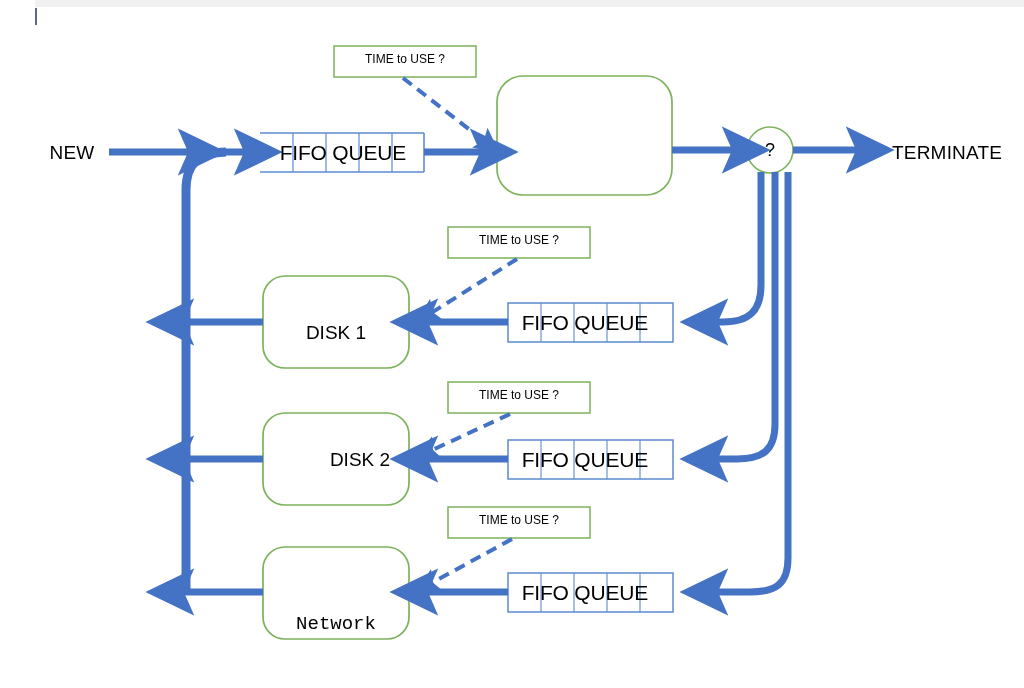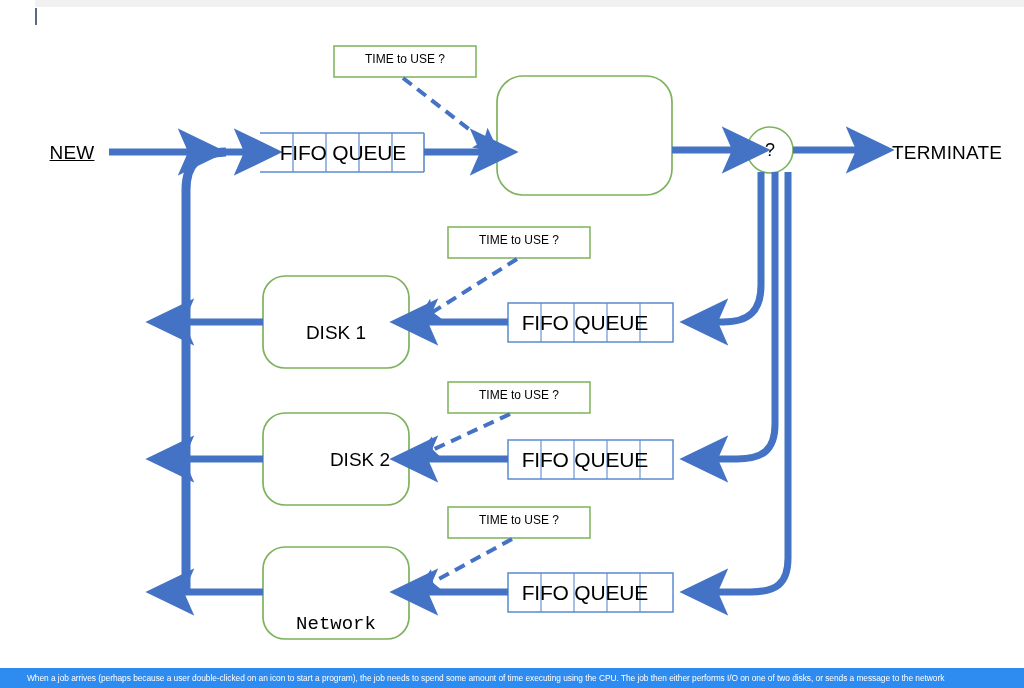--- a/index.html
+++ b/index.html
@@ -211,21 +211,21 @@
       <line x1="517" y1="259" x2="428" y2="315" stroke="#4472c4" stroke-width="4" stroke-dasharray="11,7" marker-end="url(#ah)"></line>
     </g>
     <g>
       <line x1="510" y1="414" x2="428" y2="452" stroke="#4472c4" stroke-width="4" stroke-dasharray="11,7" marker-end="url(#ah)"></line>
     </g>
     <g>
       <line x1="512" y1="539" x2="428" y2="585" stroke="#4472c4" stroke-width="4" stroke-dasharray="11,7" marker-end="url(#ah)"></line>
     </g>
   </svg>
 
-  <div class="lbl lbl-plain" style="left:40px; top:143px; width:64px;text-decoration:underline;">NEW</div>
+  <div class="lbl lbl-plain" style="left:40px; top:143px; width:64px;">NEW</div>
 
   <div class="lbl lbl-plain" style="left:880px; top:143px; width:130px; text-align:left;margin-left:12px;">TERMINATE</div>
 
   <div class="lbl lbl-qmark" style="left:746px; top:141px; width:48px;">?</div>
 
 
   <div class="lbl lbl-node" style="left:263px; top:323px; width:146px;">DISK 1</div>
 
   <div class="lbl lbl-node" style="left:263px; top:450px; width:146px;padding-left:24px;">DISK 2</div>
 
@@ -240,15 +240,14 @@
   <div class="lbl lbl-queue" style="left:518px; top:582px; width:130px;">FIFO QUEUE</div>
 
   <div class="lbl lbl-tag" style="left:334px; top:53px; width:142px;">TIME to USE ?</div>
 
   <div class="lbl lbl-tag" style="left:448px; top:234px; width:142px;">TIME to USE ?</div>
 
   <div class="lbl lbl-tag" style="left:448px; top:389px; width:142px;">TIME to USE ?</div>
 
   <div class="lbl lbl-tag" style="left:448px; top:514px; width:142px;">TIME to USE ?</div>
 
-  <div class="caption">When a job arrives (perhaps because a user double-clicked on an icon to start a program), the job needs to spend some amount of time executing using the CPU. The job then either performs I/O on one of two disks, or sends a message to the network</div>
 
 </div>
 
 </body></html>

